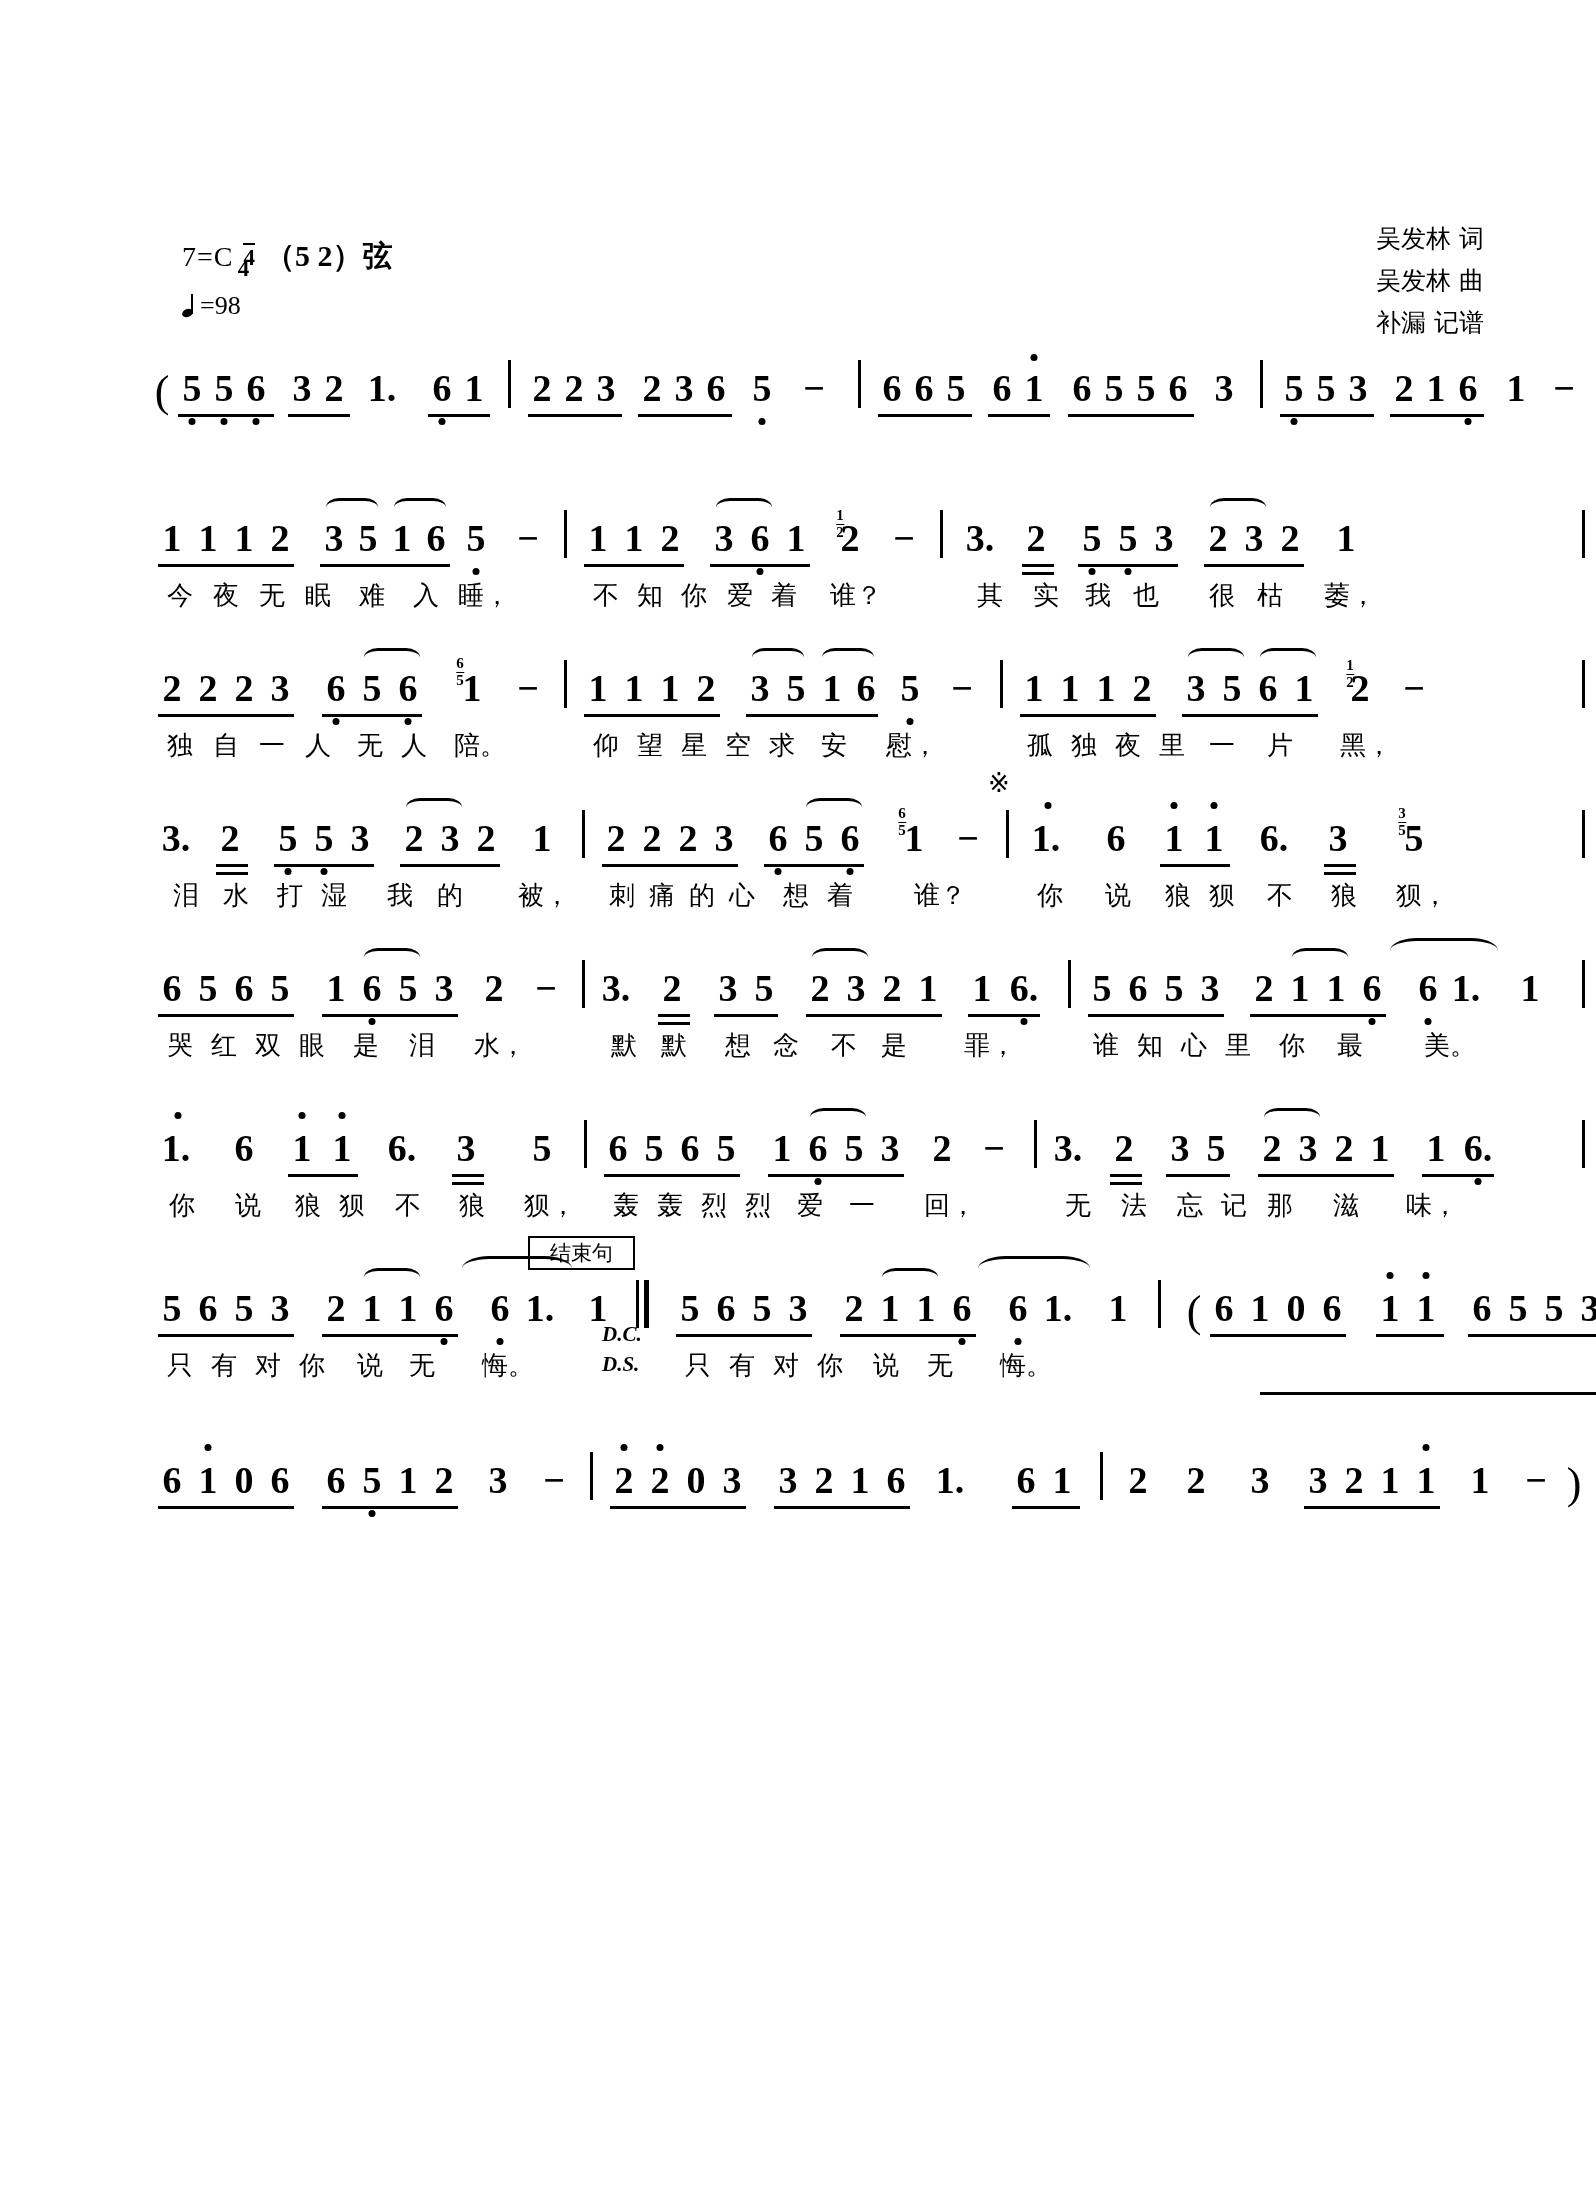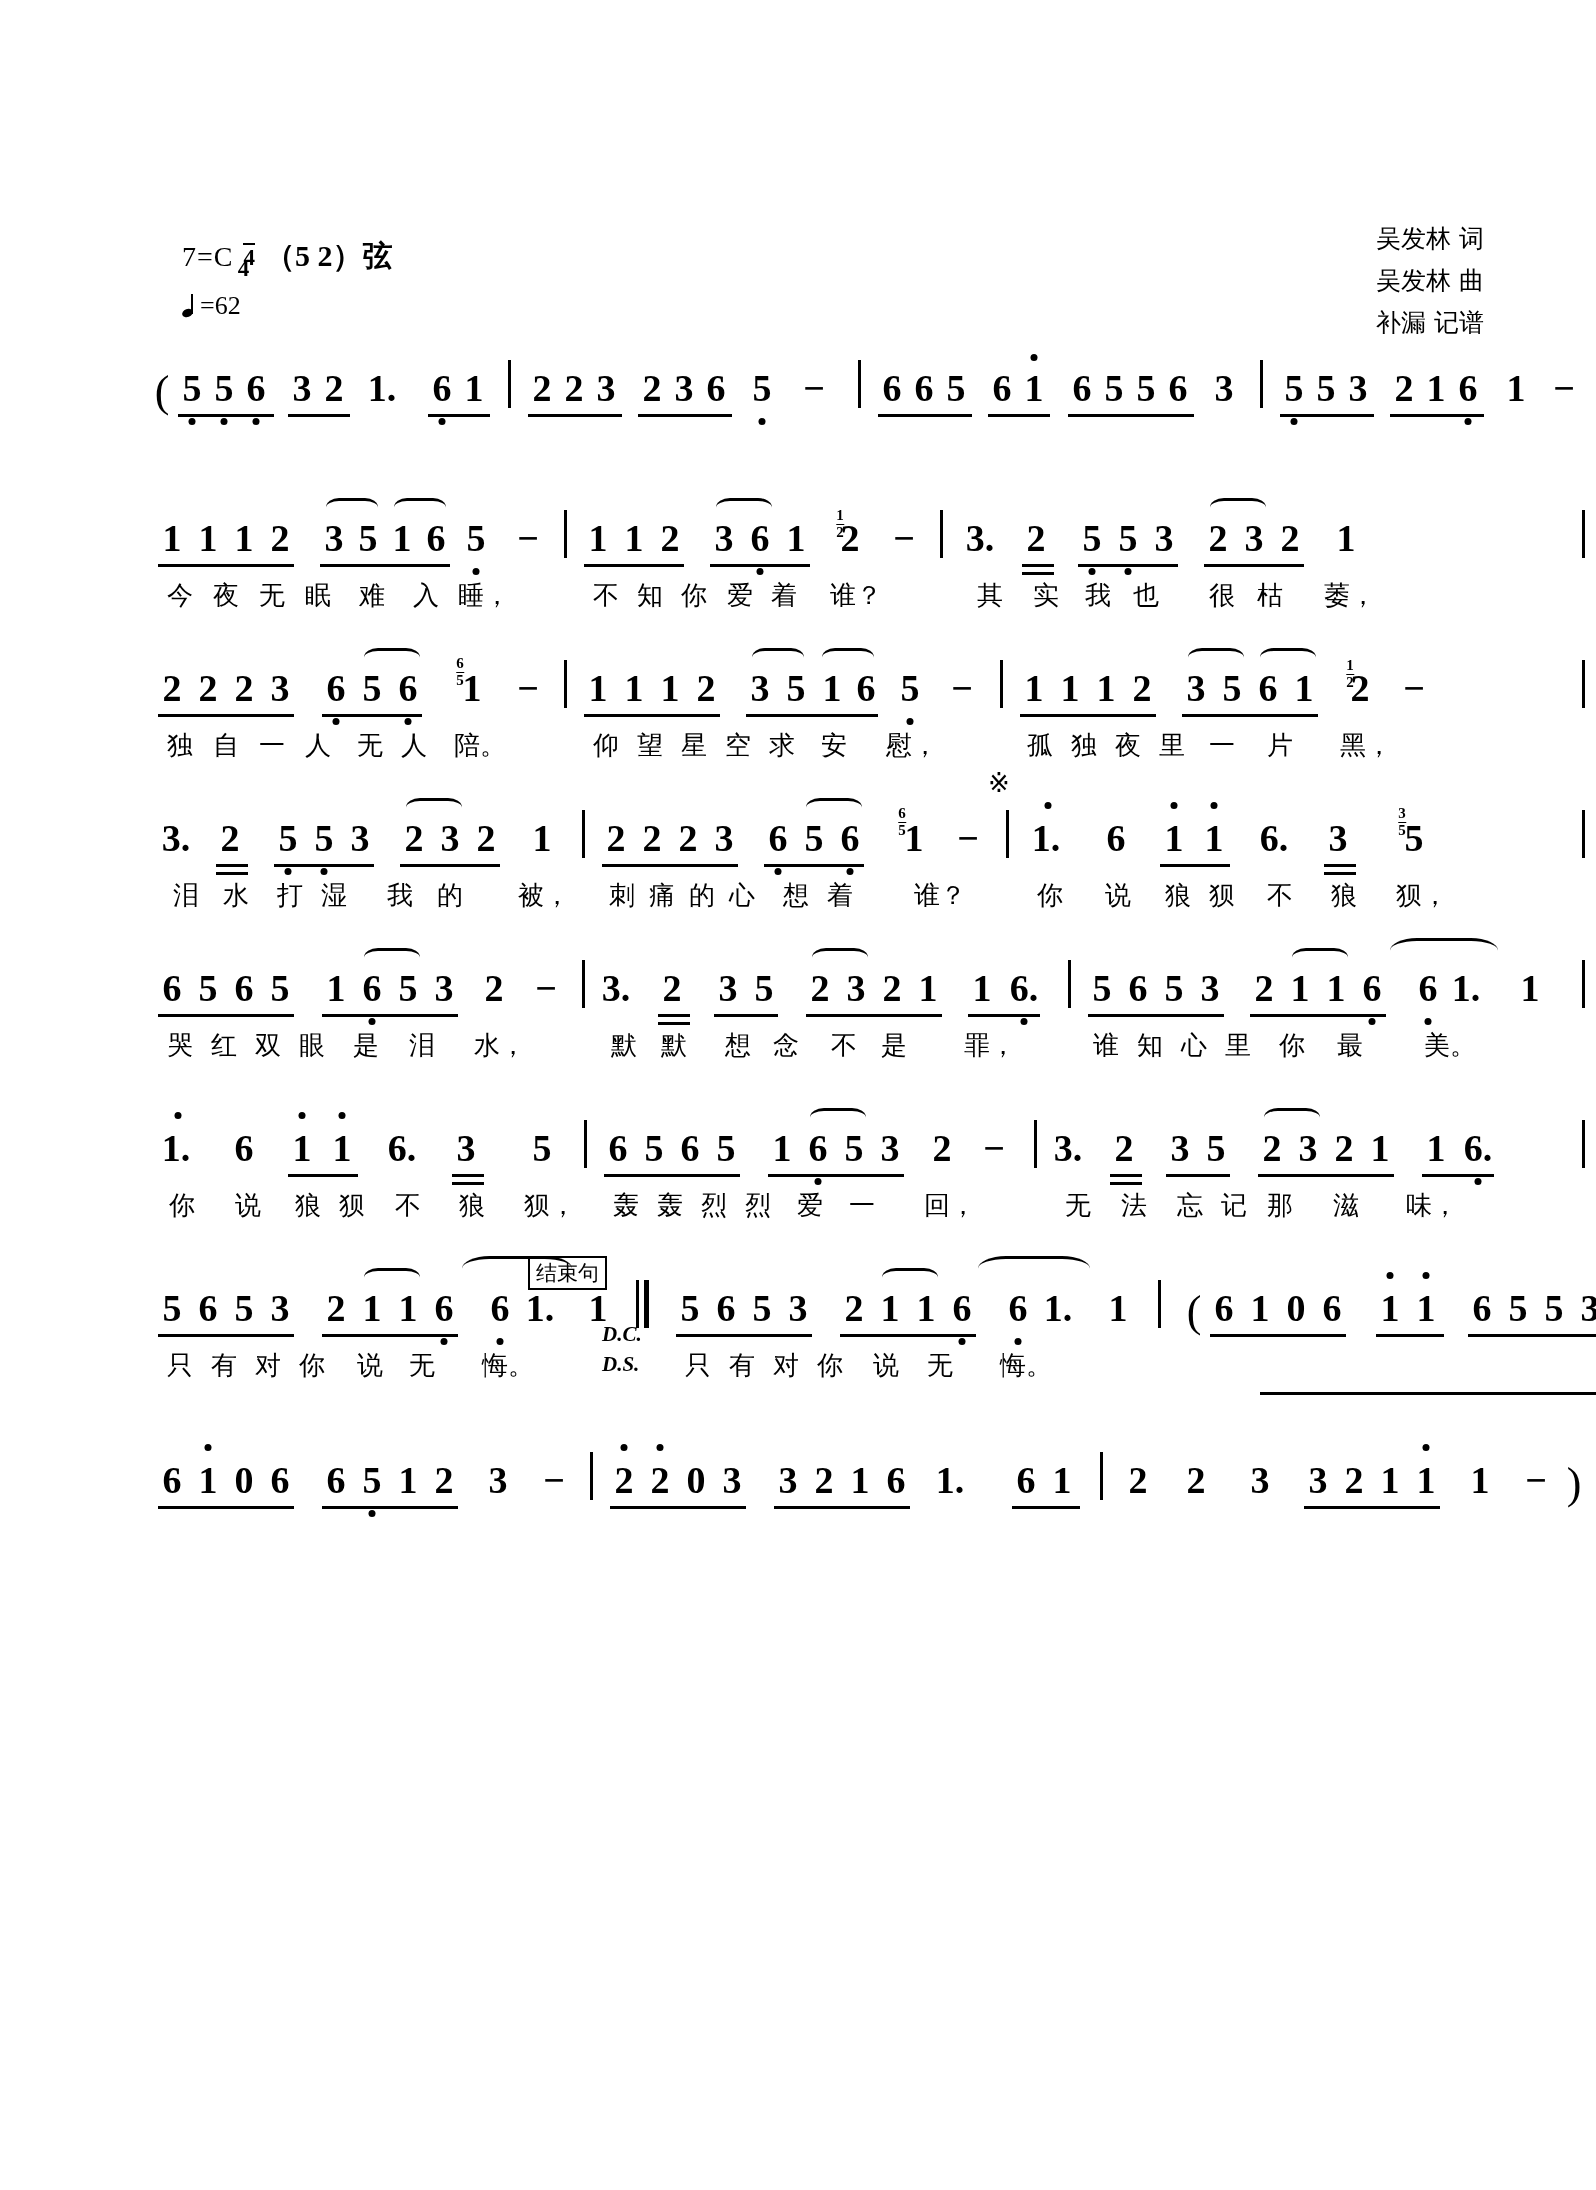--- a/index.html
+++ b/index.html
@@ -81,21 +81,21 @@
         <span class="n">4</span>
         <span class="d">4</span>
       </span>
       <span class="paren bold">（5 2）弦</span>
     </div>
     <div class="tempo">
       <span class="quarter">
           <i class="head"></i>
           <i class="stem"></i>
         </span>
-      <span>=62</span>
+      <span>=98</span>
     </div>
   </div>
 
   <div class="score">
 
     <div class="sysrow">
       <div class="notes">
         <span class="n" style="left:12px;font-weight:normal;font-size:44px;">(</span>
         <span class="n" style="left:42px;">5</span>
         <span class="n" style="left:74px;">5</span>
@@ -573,21 +573,21 @@
         <span class="ly" style="left:984px;">法</span>
         <span class="ly" style="left:1040px;">忘</span>
         <span class="ly" style="left:1084px;">记</span>
         <span class="ly" style="left:1130px;">那</span>
         <span class="ly" style="left:1196px;">滋</span>
         <span class="ly" style="left:1282px;">味，</span>
       </div>
     </div>
 
     <div class="sysrow" style="margin-top:32px;">
-      <div class="mark" style="left:378px;top:-36px;font-size:21px;border:2px solid #000;padding:1px 6px;margin-top:20px;">结束句</div>
+      <div class="mark" style="left:378px;top:-36px;font-size:21px;border:2px solid #000;padding:1px 20px;">结束句</div>
       <div class="notes">
         <span class="n" style="left:22px;">5</span>
         <span class="n" style="left:58px;">6</span>
         <span class="n" style="left:94px;">5</span>
         <span class="n" style="left:130px;">3</span>
         <span class="n" style="left:186px;">2</span>
         <span class="n" style="left:222px;">1</span>
         <span class="n" style="left:258px;">1</span>
         <span class="n" style="left:294px;">6</span>
         <span class="n" style="left:350px;">6</span>

